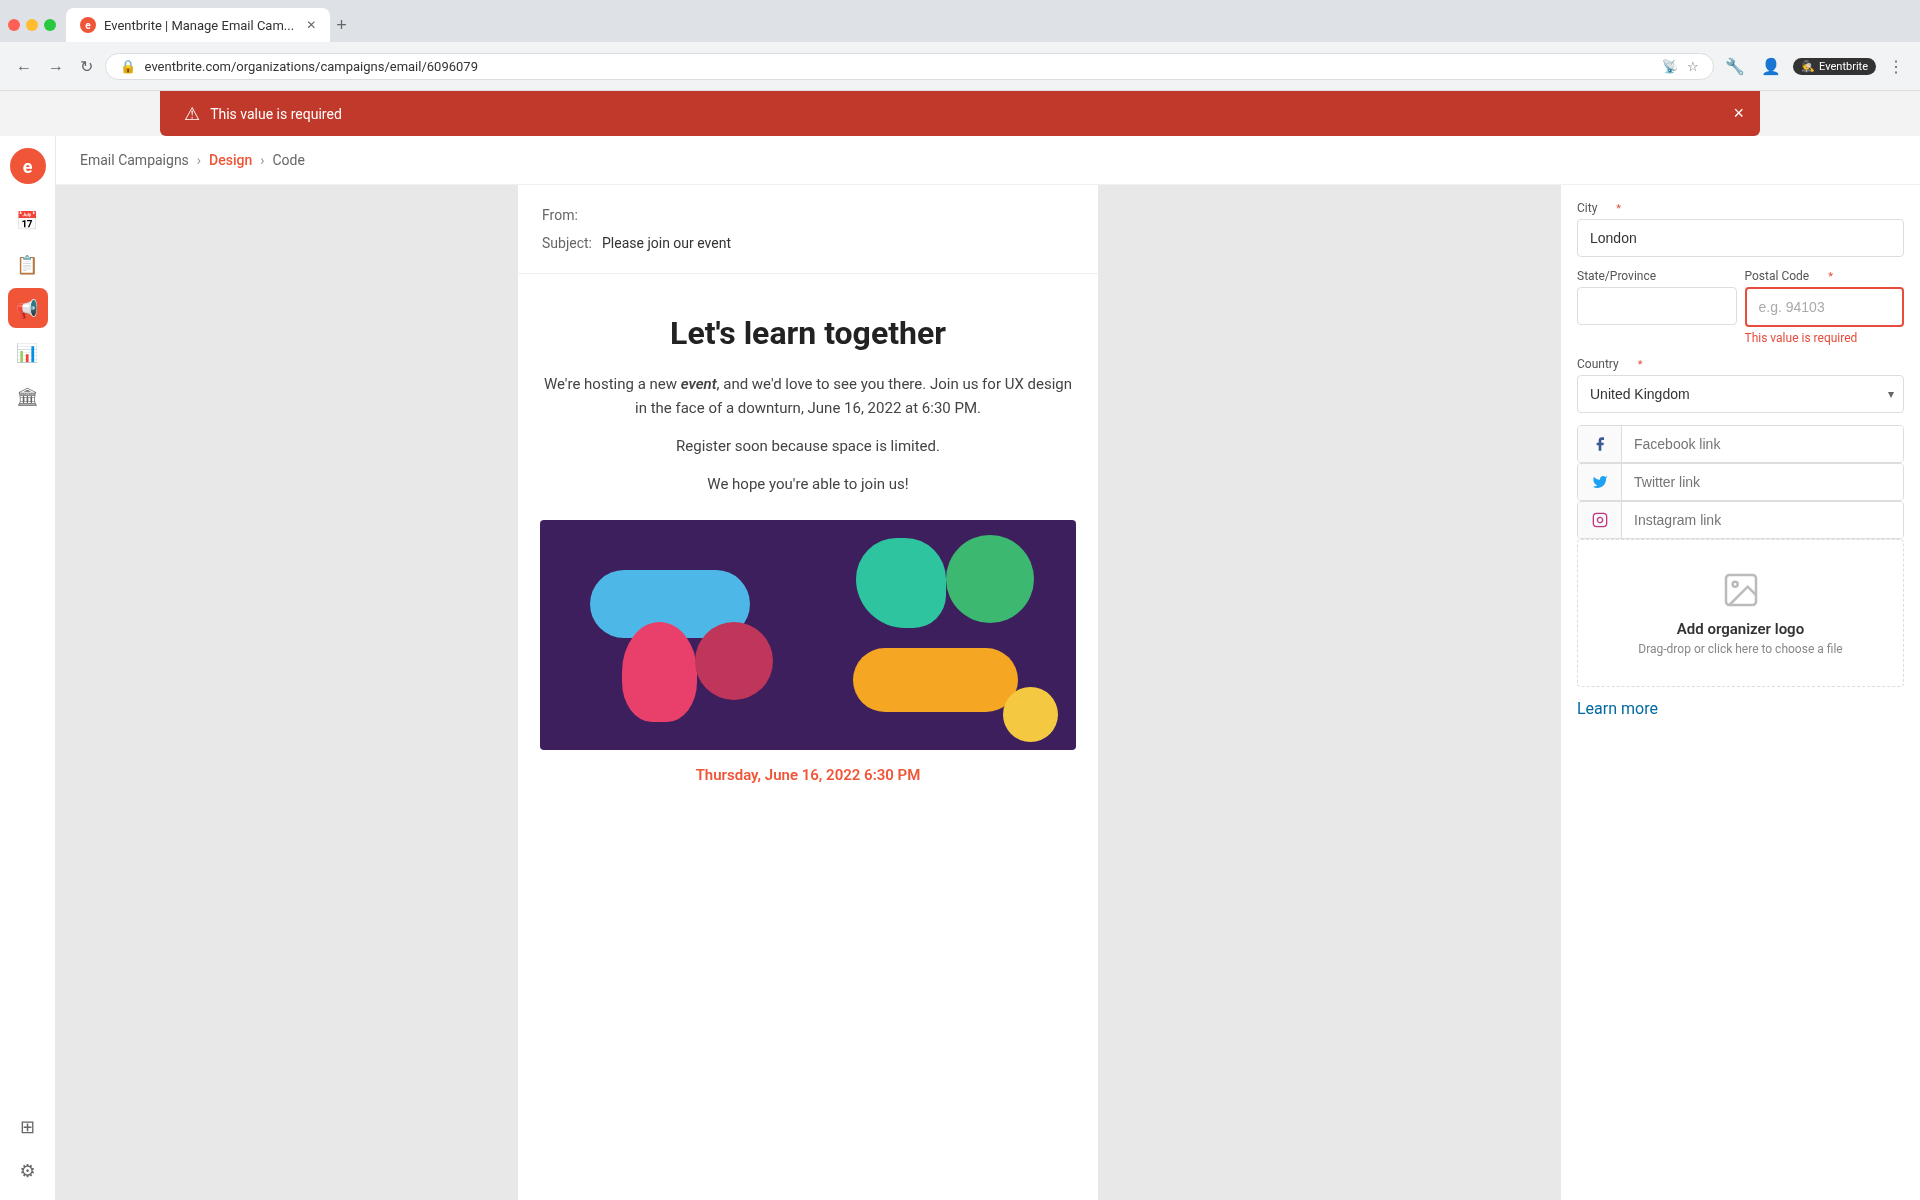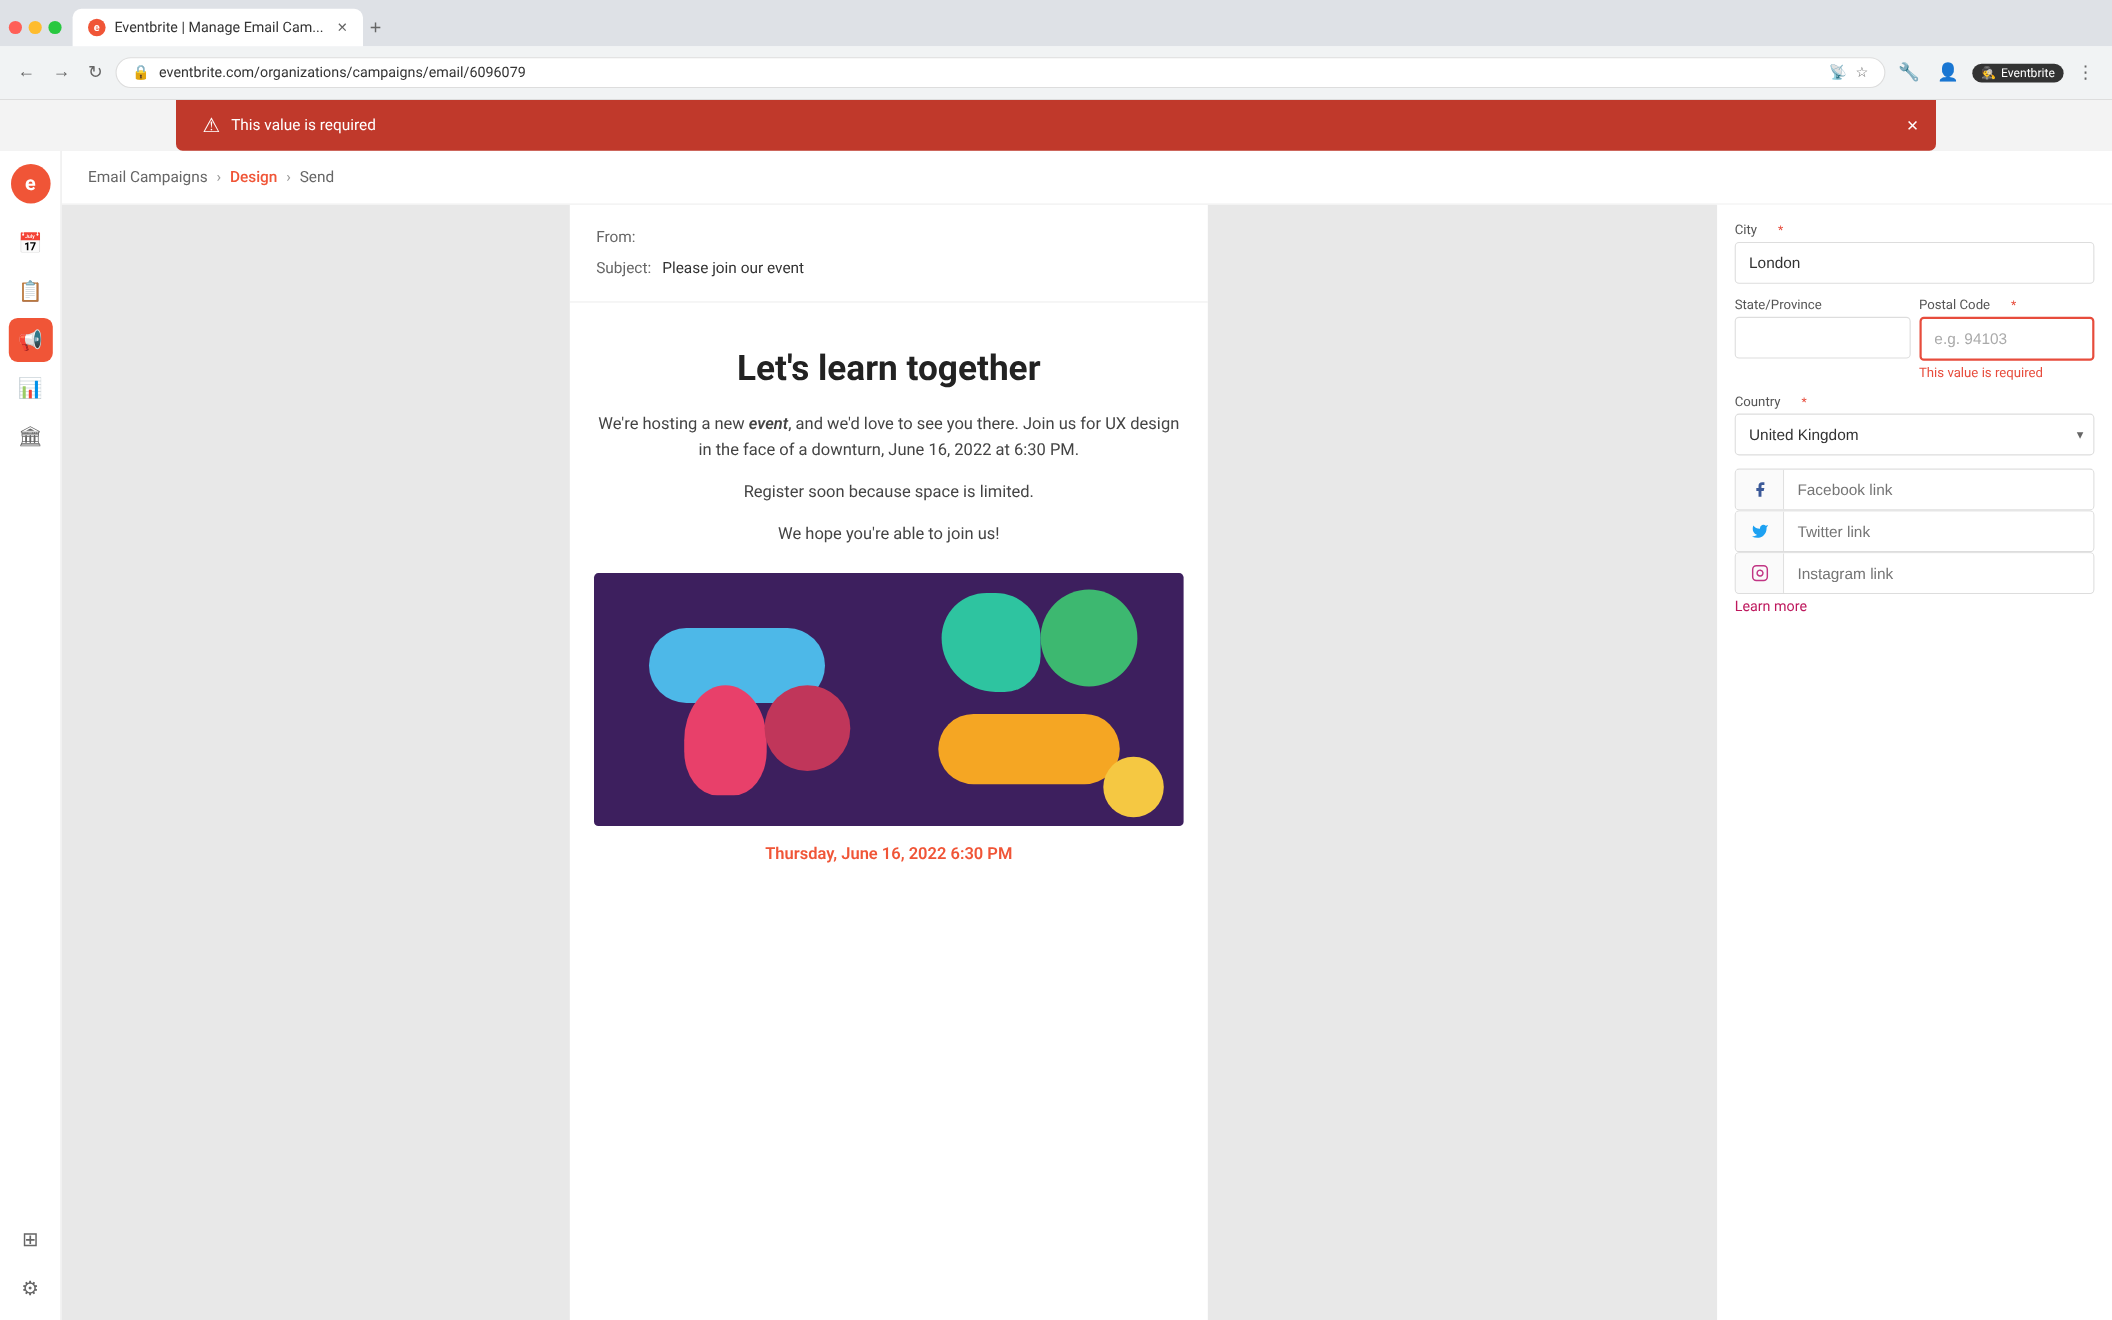--- a/index.html
+++ b/index.html
@@ -342,21 +342,21 @@
       margin-bottom: 12px;
     }
     .logo-upload-title {
       font-size: 15px; font-weight: 600; color: #333; margin-bottom: 4px;
     }
     .logo-upload-sub {
       font-size: 12px; color: #888;
     }
 
     .learn-more-link {
-      color: #be185d; font-size: 13px; text-decoration: none; cursor: pointer;
+      color: #0369a1; font-size: 16px; text-decoration: none; cursor: pointer;
     }
   </style>
 </head>
 <body>
 
 <div class="browser-chrome">
   <div class="tab-bar">
     <div class="tab-controls">
       <div class="tab-btn close"></div>
       <div class="tab-btn minimize"></div>
@@ -433,21 +433,21 @@
 
   <div class="content-area">
 
     <div class="main-panel">
 
       <div class="breadcrumb">
         <a class="breadcrumb-link" href="#">Email Campaigns</a>
         <span class="breadcrumb-sep">›</span>
         <span class="breadcrumb-current">Design</span>
         <span class="breadcrumb-sep">›</span>
-        <span class="breadcrumb-link">Send</span>
+        <span class="breadcrumb-link">Code</span>
       </div>
 
       <div class="email-preview-wrapper">
         <div class="email-preview">
           <div class="email-container">
 
             <div class="email-header-fields">
               <div class="email-field-row">
                 <span class="email-field-label">From:</span>
                 <span class="email-field-value"></span>
@@ -553,20 +553,31 @@
               <svg width="16" height="16" viewBox="0 0 24 24" fill="none" stroke="#c13584" stroke-width="2">
                 <rect x="2" y="2" width="20" height="20" rx="5" ry="5"></rect>
                 <path d="M16 11.37A4 4 0 1 1 12.63 8 4 4 0 0 1 16 11.37z"></path>
                 <line x1="17.5" y1="6.5" x2="17.51" y2="6.5"></line>
               </svg>
             </div>
             <input class="social-input-field" type="text" placeholder="Instagram link" style="">
           </div>
 
           
+          <div class="logo-upload">
+            <div style="color:#bbb; margin-bottom:10px; display:flex; justify-content:center;">
+              <svg width="40" height="40" viewBox="0 0 24 24" fill="none" stroke="#bbb" stroke-width="1.5">
+                <rect x="3" y="3" width="18" height="18" rx="2"></rect>
+                <circle cx="8.5" cy="8.5" r="1.5"></circle>
+                <polyline points="21 15 16 10 5 21"></polyline>
+              </svg>
+            </div>
+            <div class="logo-upload-title">Add organizer logo</div>
+            <div class="logo-upload-sub">Drag-drop or click here to choose a file</div>
+          </div>
 
           
           <a class="learn-more-link" href="#">Learn more</a>
 
         </div>
       </div>
     </div>
   </div>
 </div>
 

